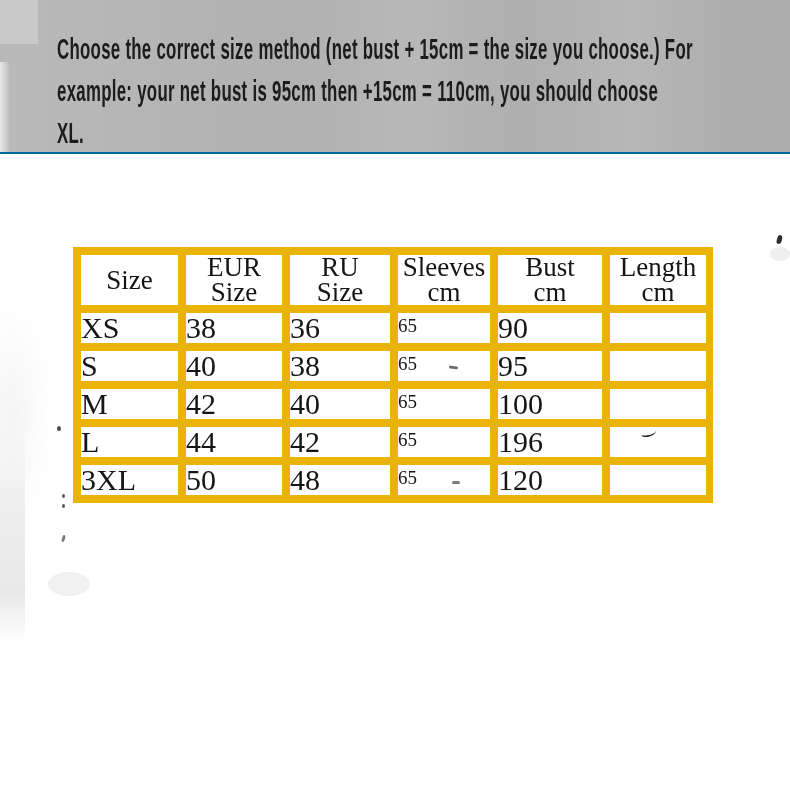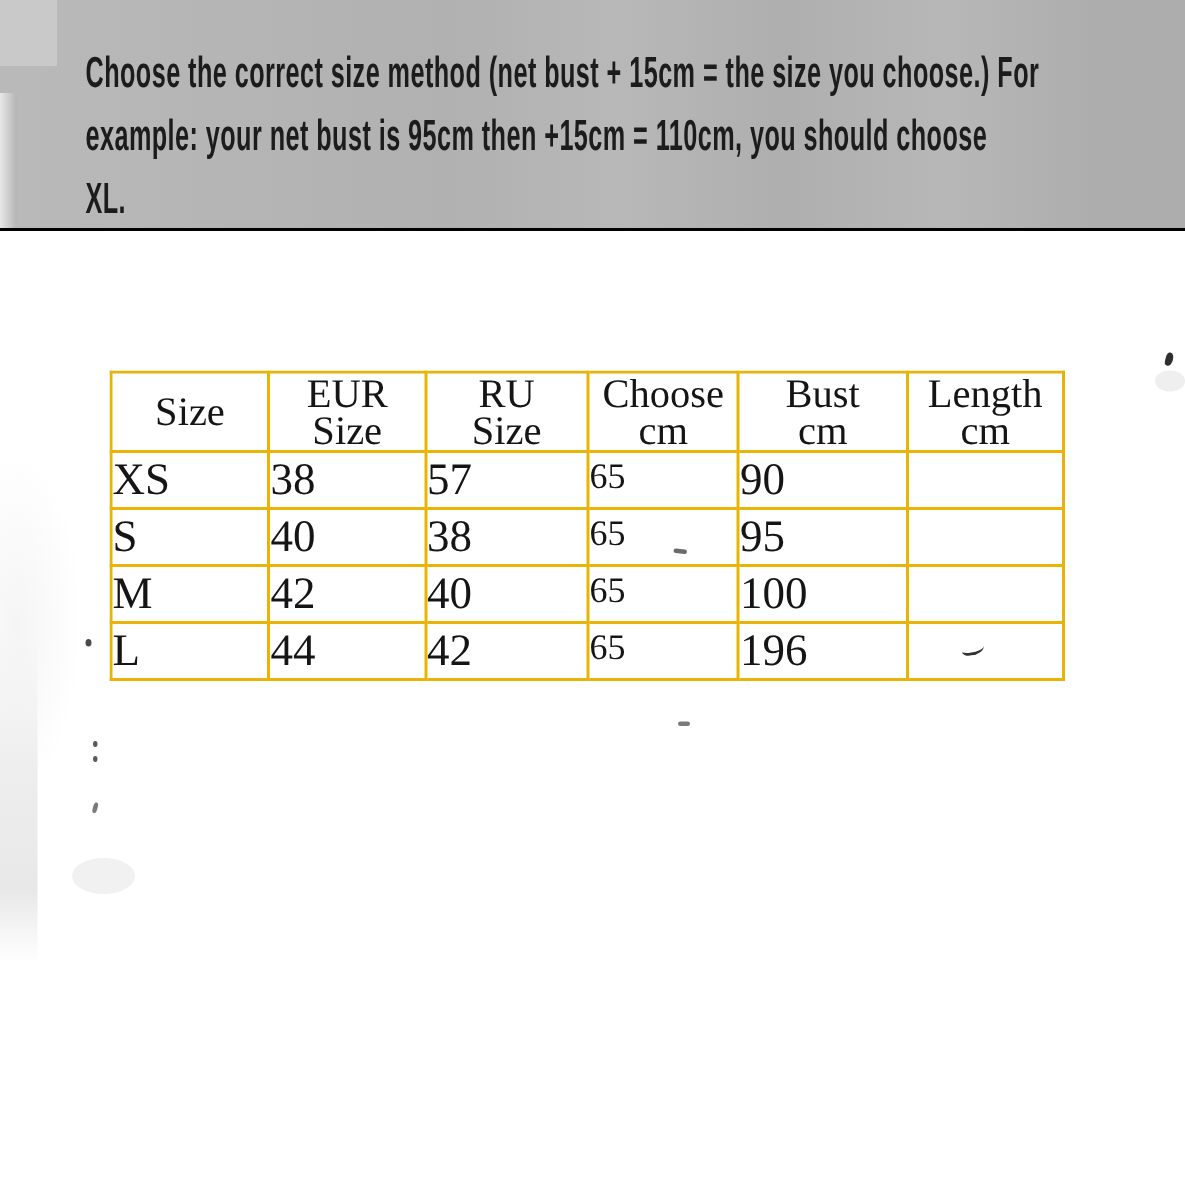--- a/index.html
+++ b/index.html
@@ -6,21 +6,21 @@
   .page {
     position:relative; width:790px; height:800px;
     background:#ffffff; overflow:hidden;
     font-family:"Liberation Sans", sans-serif;
   }
 
   
   .banner {
     position:absolute; left:0; top:0; width:790px; height:152px;
     background:#b5b5b5;
-    border-bottom:2px solid #000000;
+    border-bottom:2px solid #0369a1;
   }
   .banner-streaks {
     position:absolute; left:0; top:0; width:100%; height:100%;
     background:linear-gradient(90deg,
       rgba(255,255,255,0.06) 0%, rgba(0,0,0,0.025) 38%,
       rgba(255,255,255,0.04) 52%, rgba(0,0,0,0.035) 66%,
       rgba(255,255,255,0.03) 80%, rgba(0,0,0,0.045) 92%);
   }
   .banner-corner {
     position:absolute; left:0; top:0; width:38px; height:44px;
@@ -42,30 +42,30 @@
   
   .table-clip {
     position:absolute; left:73px; top:247px; width:640px; height:312px;
     overflow:hidden;
   }
   table.size-chart {
     border-collapse:collapse; table-layout:fixed; width:637px;
     font-family:"Liberation Serif", serif; color:#151515;
   }
   table.size-chart th, table.size-chart td {
-    border:2px solid #eab308; padding:0;
+    border:8px solid #eab308; padding:0;
     vertical-align:middle;
     overflow:hidden;
   }
   thead tr { height:53px; }
   tbody tr { height:38px; }
   th { font-weight:400; font-size:27px; line-height:25px; }
   th .hline { display:block; }
   td { font-size:30px; line-height:30px;font-family:Liberation Serif, serif; }
-  td.small { font-size:24px; line-height:20px; }
+  td.small { font-size:19px; line-height:20px; }
   td.small span { position:relative; top:-2px; }
 
   
   .artifact { position:absolute; pointer-events:none; }
   .a-apostrophe { left:777px; top:235px; width:5px; height:9px;
     background:#2f2f2f; border-radius:45% 55% 60% 40%; transform:rotate(14deg); }
   .a-apostrophe-smudge { left:770px; top:247px; width:20px; height:14px;
     background:#efefef; border-radius:50%; }
   .a-dot-left { left:57px; top:426px; width:4px; height:5px;
     background:#4a4a4a; border-radius:50%; }
@@ -120,38 +120,38 @@
           </th>
           <th>
             <span class="hline">EUR</span>
             <span class="hline">Size</span>
           </th>
           <th>
             <span class="hline">RU</span>
             <span class="hline">Size</span>
           </th>
           <th>
-            <span class="hline">Choose</span>
+            <span class="hline">Sleeves</span>
             <span class="hline">cm</span>
           </th>
           <th>
             <span class="hline">Bust</span>
             <span class="hline">cm</span>
           </th>
           <th>
             <span class="hline">Length</span>
             <span class="hline">cm</span>
           </th>
         </tr>
       </thead>
       <tbody>
         <tr>
           <td>XS</td>
           <td>38</td>
-          <td>57</td>
+          <td>36</td>
           <td class="small"><span>65</span></td>
           <td>90</td>
           <td></td>
         </tr>
         <tr>
           <td>S</td>
           <td>40</td>
           <td>38</td>
           <td class="small"><span>65</span></td>
           <td>95</td>
@@ -164,20 +164,28 @@
           <td class="small"><span>65</span></td>
           <td>100</td>
           <td></td>
         </tr>
         <tr>
           <td>L</td>
           <td>44</td>
           <td>42</td>
           <td class="small"><span>65</span></td>
           <td>196</td>
+          <td></td>
+        </tr>
+        <tr>
+          <td>3XL</td>
+          <td>50</td>
+          <td>48</td>
+          <td class="small"><span>65</span></td>
+          <td>120</td>
           <td></td>
         </tr>
       </tbody>
     </table>
   </div>
 
   <div class="artifact a-left-wash"></div>
   <div class="artifact a-left-strip"></div>
   <div class="artifact a-bottom-blob"></div>
   <div class="artifact a-apostrophe-smudge"></div>

